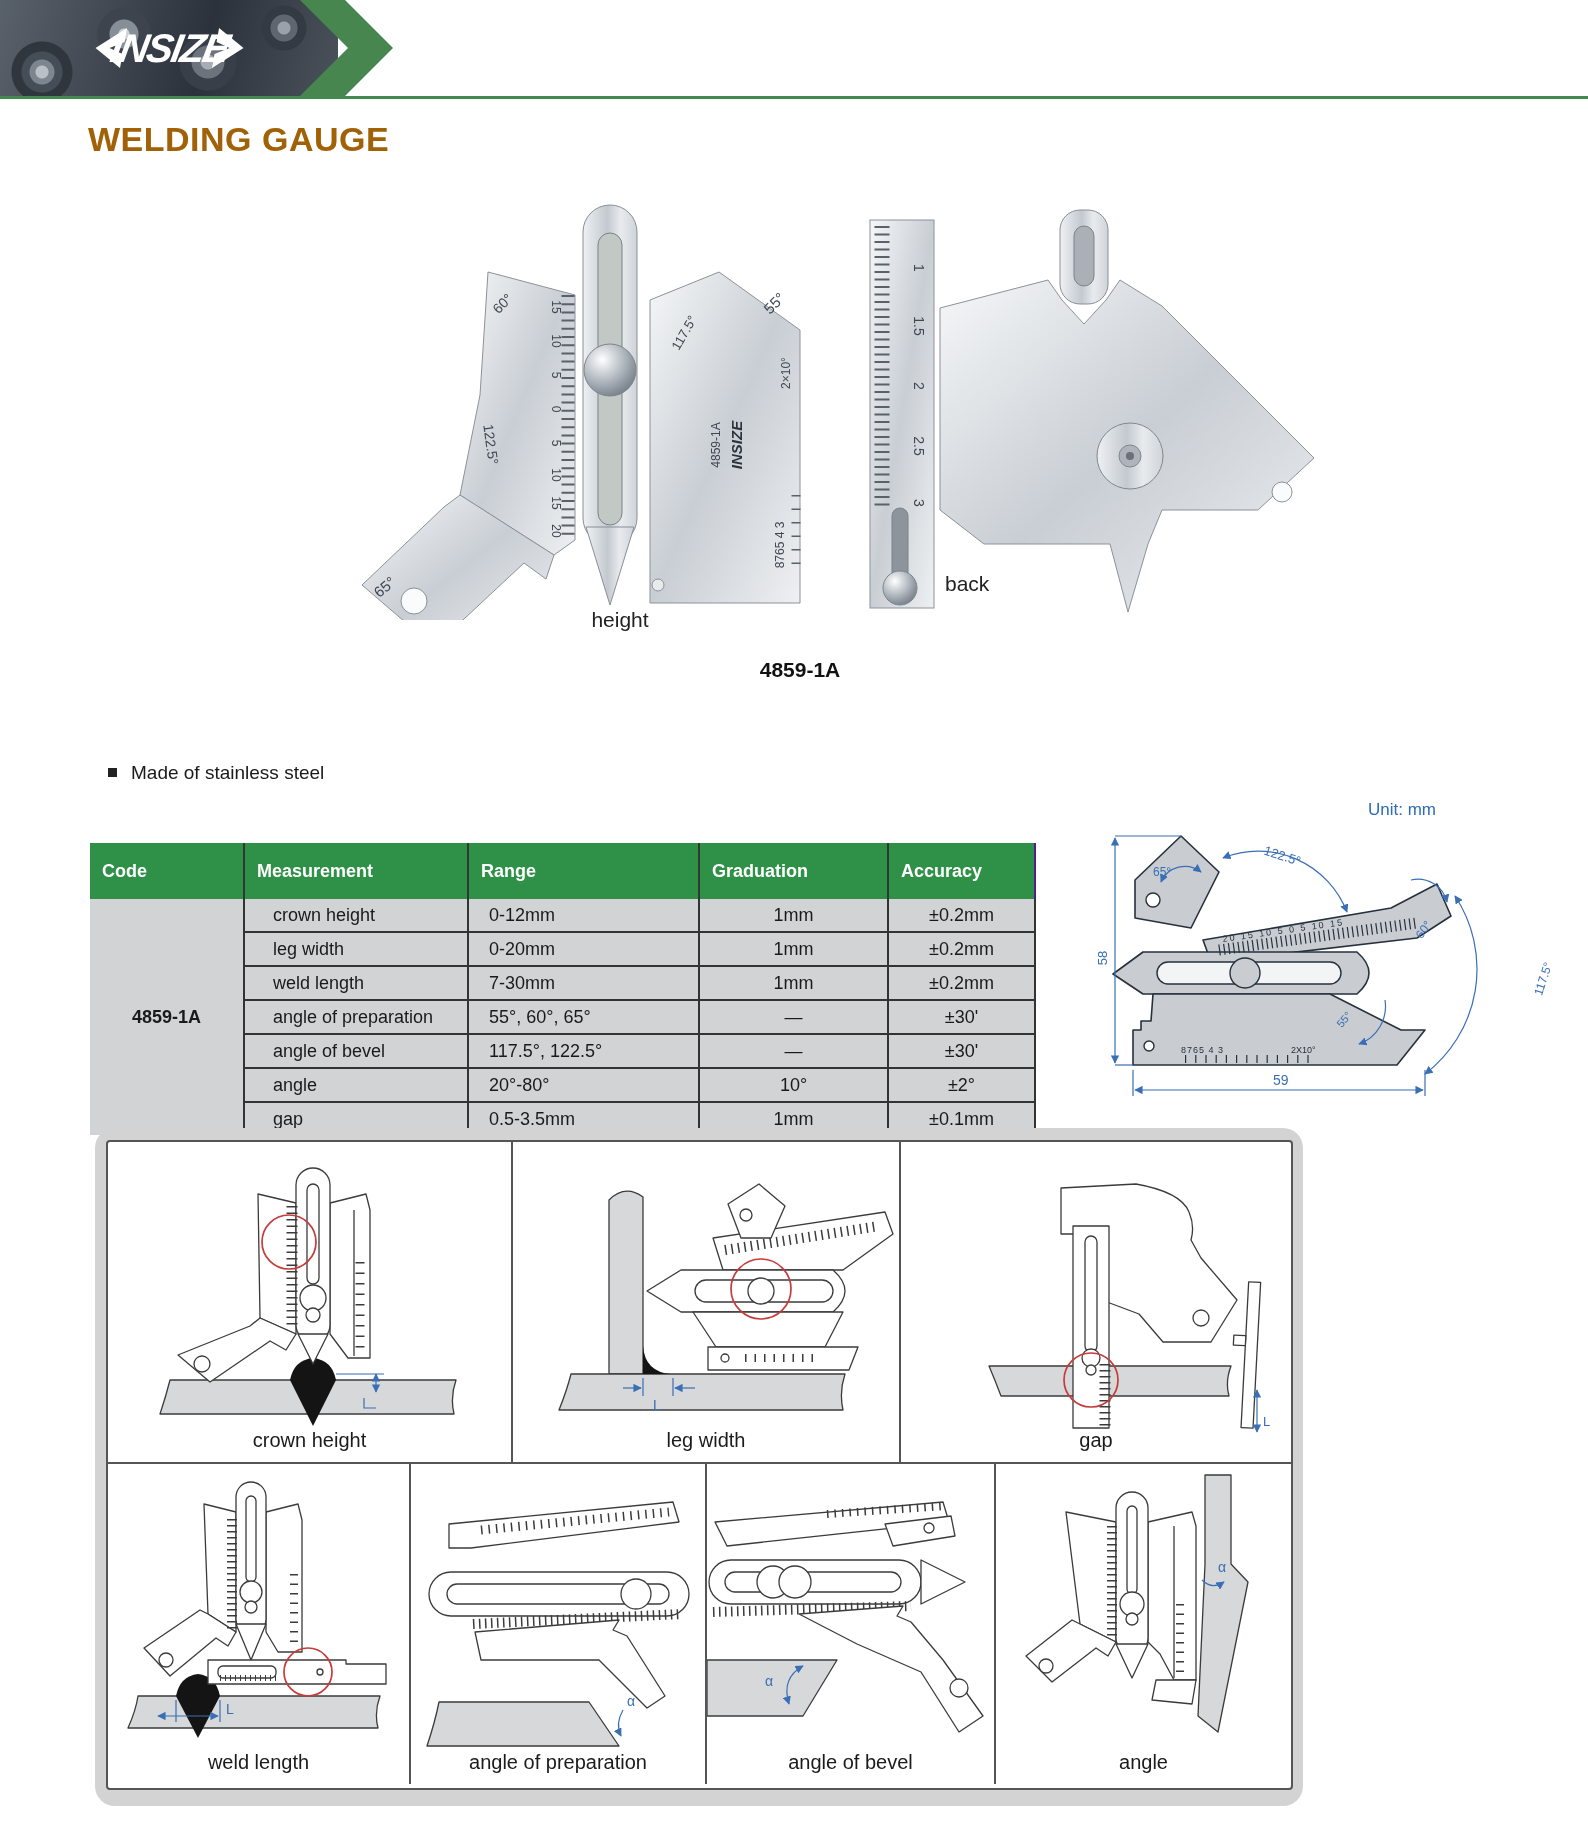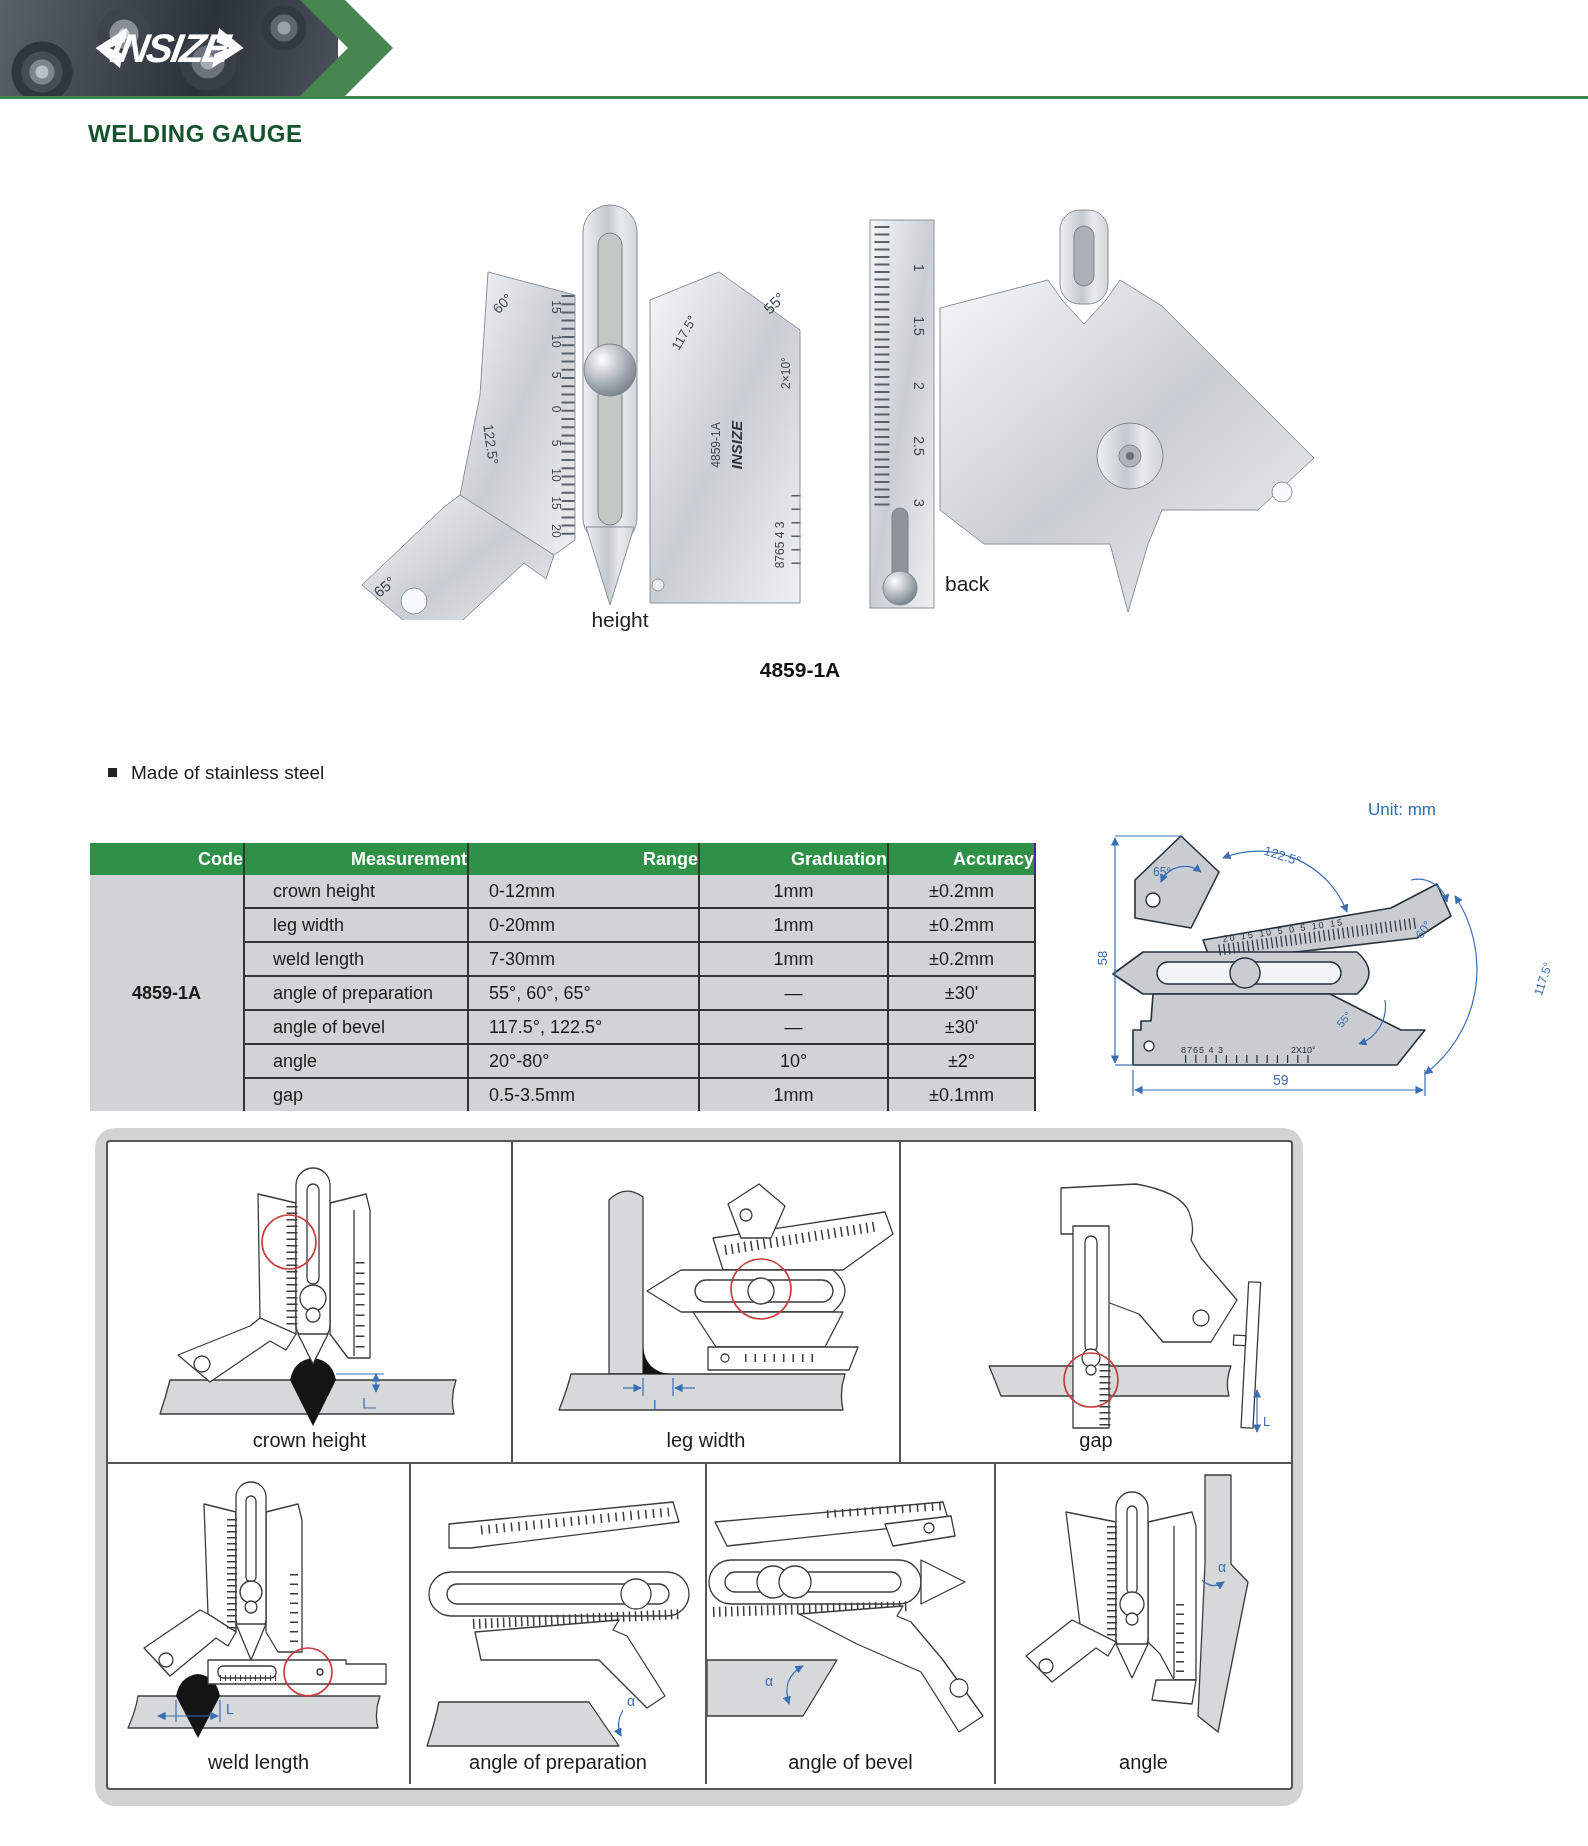--- a/index.html
+++ b/index.html
@@ -8,28 +8,28 @@
   .abs{position:absolute}
   
   .hero{left:0;top:0;width:338px;height:96px;overflow:hidden;
     background:
       radial-gradient(circle at 42px 72px,#b9c0c8 0 6px,#7d858e 7px 12px,#454d57 13px 20px,#30363e 21px 30px,transparent 31px),
       radial-gradient(circle at 124px 34px,#cdd3d9 0 5px,#868e97 6px 14px,#3e444d 15px 26px,transparent 27px),
       radial-gradient(circle at 208px 62px,#a6adb5 0 7px,#6c737c 8px 16px,#383f48 17px 28px,transparent 29px),
       radial-gradient(circle at 284px 28px,#9aa1aa 0 6px,#5f666f 7px 13px,#343a43 14px 22px,transparent 23px),
       linear-gradient(105deg,#59616b,#2c323b 60%,#4a525c)}
   .rule{left:0;top:96px;width:1588px;height:3px;background:#3f8a4c}
-  .title{left:88px;top:120px;font-size:24px;font-weight:bold;letter-spacing:.5px;color:#14532d}
+  .title{left:88px;top:120px;font-size:34px;font-weight:bold;letter-spacing:.5px;color:#a16207}
   .cap{font-size:21px;color:#222}
   .model{font-size:21px;font-weight:bold;color:#111}
   .bullet{left:108px;top:762px;font-size:19px}
   .bullet .sq{display:inline-block;width:9px;height:9px;background:#222;margin-right:14px;vertical-align:2px}
   
   table.spec{position:absolute;left:90px;top:843px;border-collapse:collapse;table-layout:fixed;width:945px}
-  .spec th{background:#2e9147;color:#fff;font-size:18px;font-weight:bold;height:32px;padding:0;text-align:right}
+  .spec th{background:#2e9147;color:#fff;font-size:18px;font-weight:bold;height:32px;padding:12px;text-align:left}
   .spec th+th{border-left:2px solid #2c3a31}
   .spec th:last-child{border-right:2px solid #4c1d95}
   .spec td{background:#d2d3d5;font-size:18px;height:32px;padding:0 0 0 0;border-left:2px solid #333}
   .spec tr+tr td{border-top:2px solid #333}
   .spec td.code{border-left:none;border-top:none;text-align:center;font-weight:bold}
   .spec td:last-child{border-right:2px solid #333}
   .spec td.m{padding-left:28px}
   .spec td.r{padding-left:20px}
   .spec td.c{text-align:center}
   .unit{left:1368px;top:800px;color:#2d6db5;font-size:17px}

